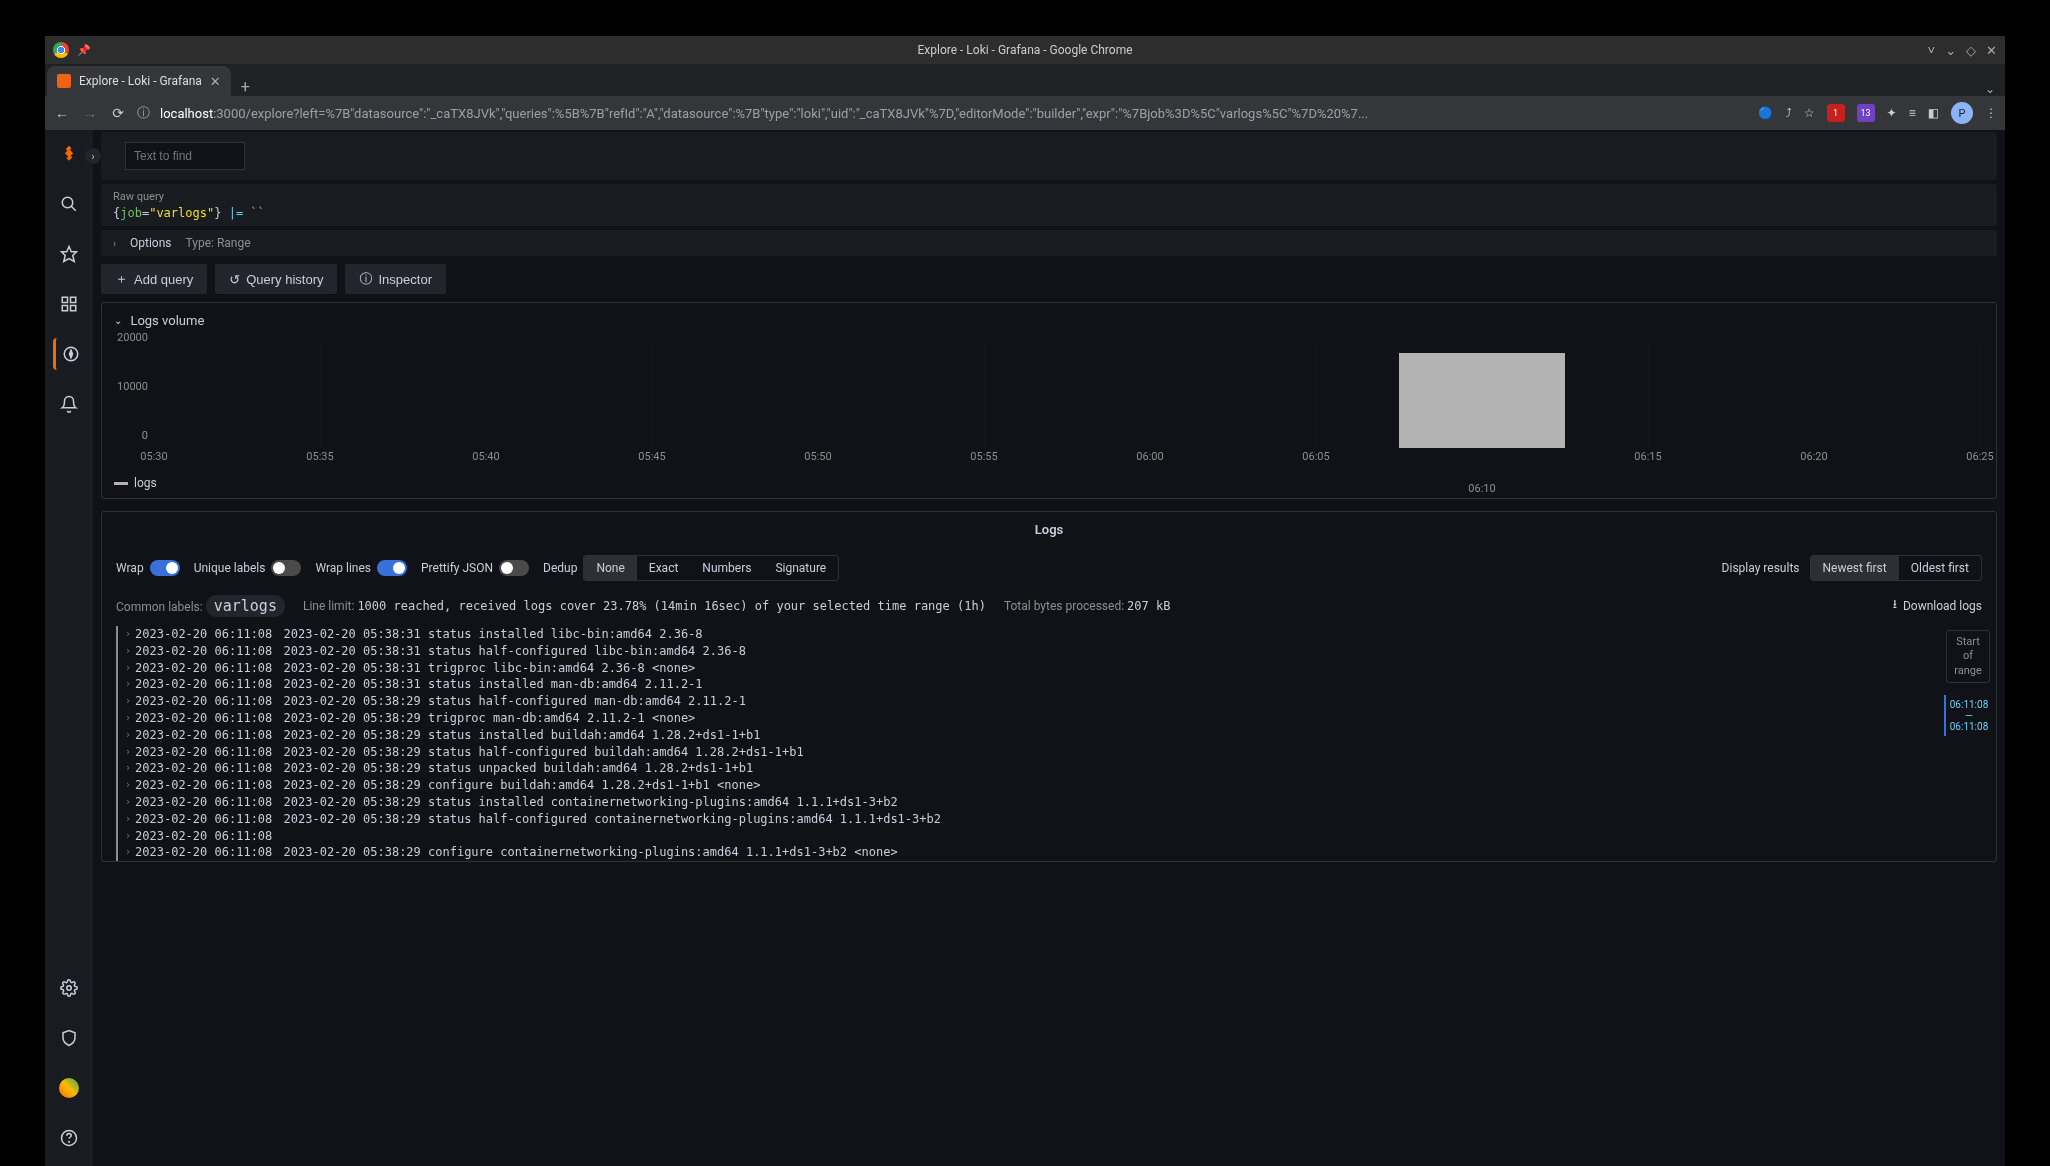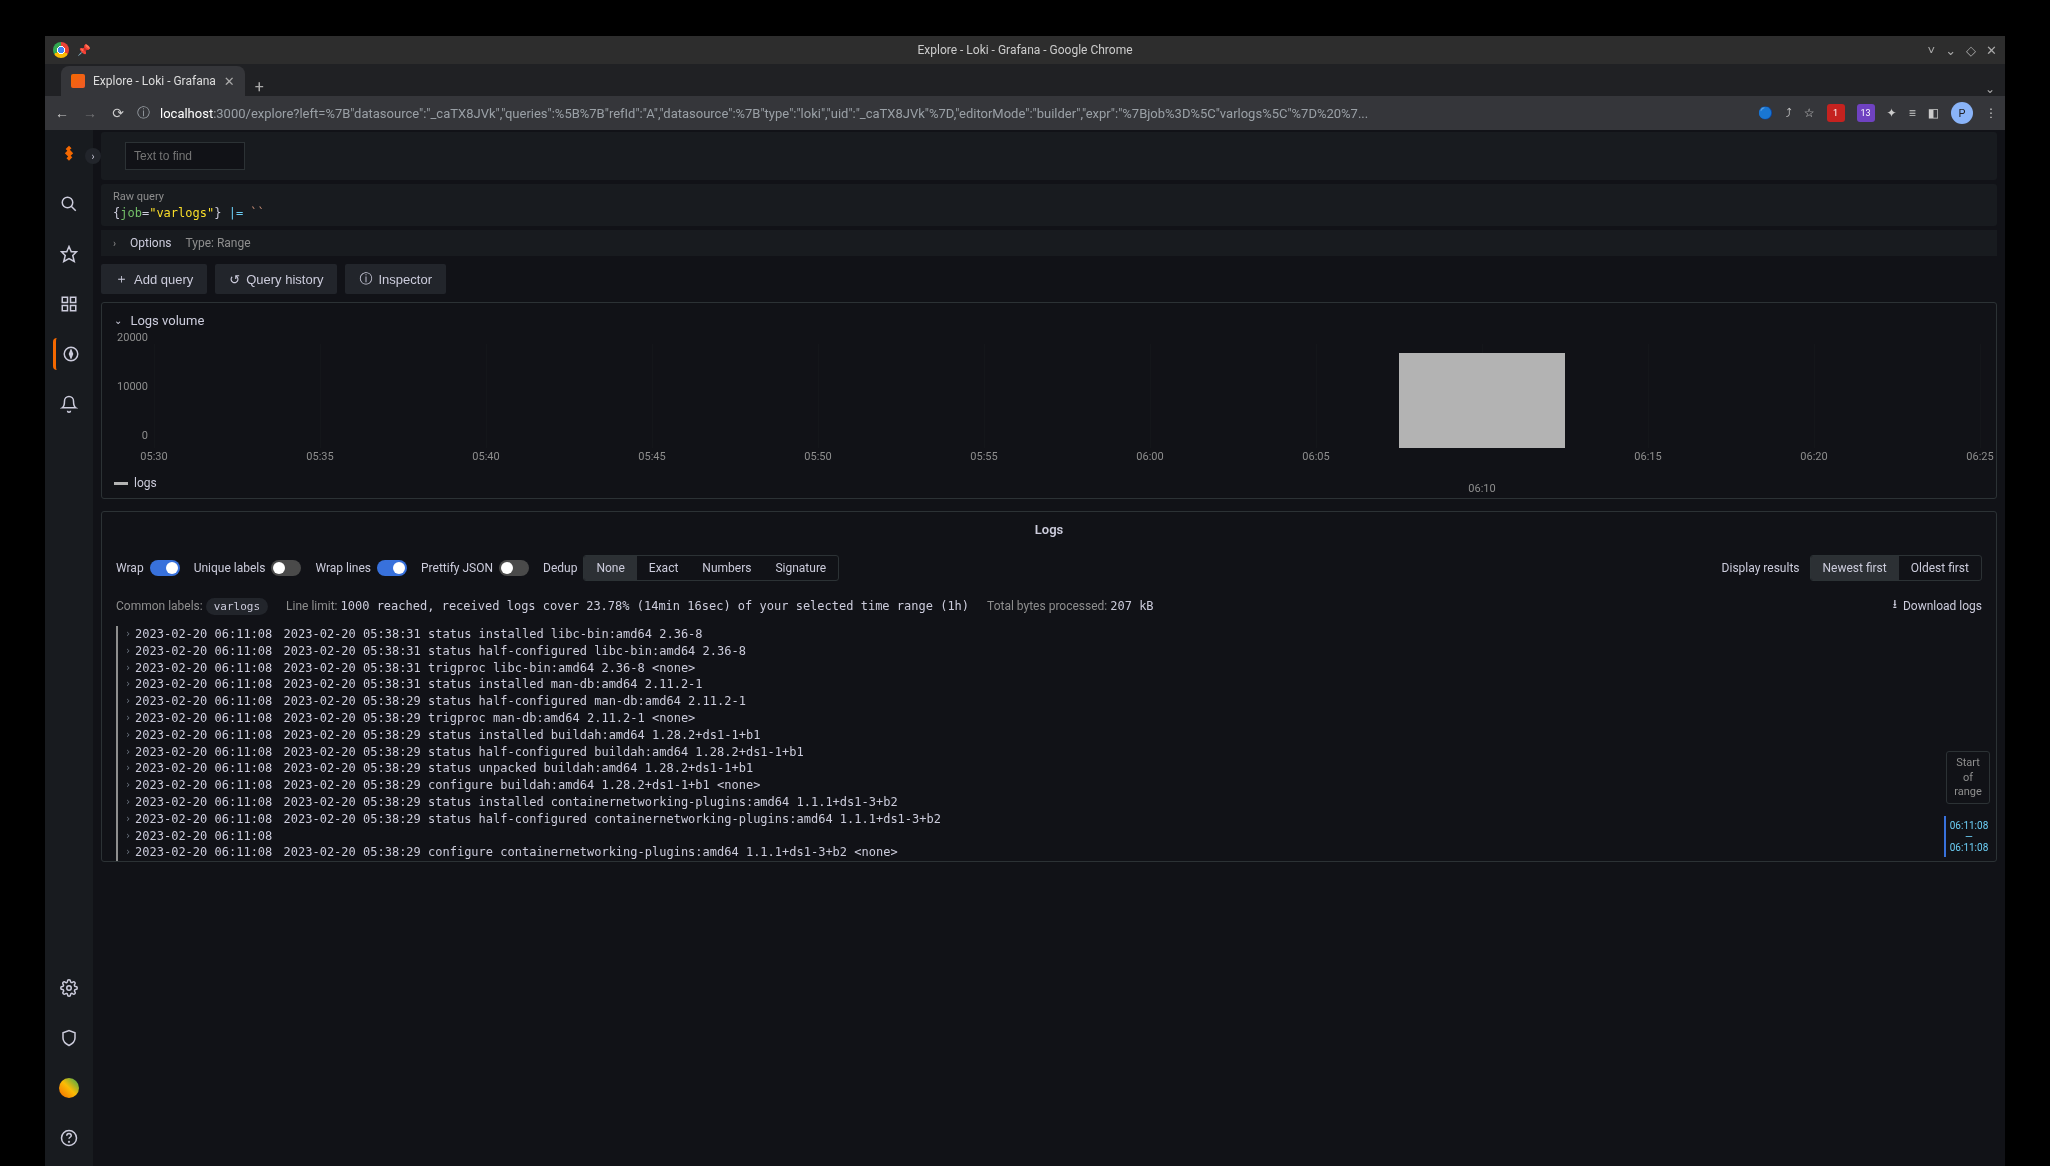--- a/index.html
+++ b/index.html
@@ -30,21 +30,21 @@
     }
     .pin-icon { color: #888; font-size: 11px; }
     .window-title { position: absolute; left: 50%; transform: translateX(-50%); color: #ccc; font-size: 12px; }
     .window-controls { margin-left: auto; display: flex; gap: 10px; color: #aaa; }
     .window-controls span { cursor: pointer; font-size: 13px; }
     .tab-strip {
       background: #202124;
       height: 32px;
       display: flex;
       align-items: flex-end;
-      padding-left: 16px;
+      padding-left: 2px;
       margin-left: 45px;
       margin-right: 45px;
       position: relative;
     }
     .browser-tab {
       background: #35363a;
       height: 30px;
       min-width: 170px;
       border-radius: 8px 8px 0 0;
       display: flex;
@@ -192,29 +192,29 @@
       position: absolute; top: 2px;
     }
     .toggle.on .toggle-knob { right: 2px; }
     .toggle.off .toggle-knob { left: 2px; }
     .seg-group { display: flex; background: #111217; border: 1px solid #2c3235; border-radius: 3px; overflow: hidden; }
     .seg-btn { padding: 5px 12px; font-size: 12px; color: #ccccdc; cursor: pointer; }
     .seg-btn.active { background: #2c3034; }
     .logs-controls-right { margin-left: auto; display: flex; align-items: center; gap: 10px; }
     .logs-meta { display: flex; align-items: center; gap: 18px; padding: 6px 14px; font-size: 12px; color: #8e8e8e; flex-wrap: wrap; }
     .meta-label { color: #8e8e8e; }
-    .pill { background: #22252b; padding: 2px 8px; border-radius: 10px; font-family: monospace; font-size: 11px; color: #ccccdc; }
+    .pill { background: #22252b; padding: 2px 8px; border-radius: 10px; font-family: monospace; font-size: 15px; color: #ccccdc; }
     .download-btn { margin-left: auto; display: flex; align-items: center; gap: 6px; color: #ccccdc; cursor: pointer; font-size: 12px; }
     .logs-body { display: flex; padding: 4px 0 0 14px; }
     .log-lines { flex: 1; font-family: Menlo, Consolas, monospace; font-size: 12px; line-height: 1.4; color: #ccccdc; }
     .log-line { display: flex; align-items: flex-start; gap: 4px; white-space: pre; }
     .log-bar { width: 2px; align-self: stretch; background: #8e8e8e; margin-right: 3px; }
     .log-caret { color: #6e7681; font-size: 10px; padding-top: 1px; cursor: pointer; }
     .log-ts { color: #ccccdc; }
-    .logs-side { width: 56px; display: flex; flex-direction: column; align-items: center; gap: 12px; padding: 4px 6px; justify-content: flex-end; }
+    .logs-side { width: 56px; display: flex; flex-direction: column; align-items: center; gap: 12px; padding: 4px 6px; }
     .side-block { border: 1px solid #2c3235; border-radius: 3px; padding: 4px 6px; font-size: 11px; text-align: center; color: #8e8e8e; line-height: 1.3; width: 100%; }
     .side-range { border-left: 2px solid #3871dc; padding: 4px 4px; font-size: 10px; color: #6ccff6; text-align: center; }
     svg { display: block; }
   </style>
 </head>
 <body>
 
 <div class="window-titlebar">
   <div class="titlebar-left">
     <div class="chrome-icon"></div>

